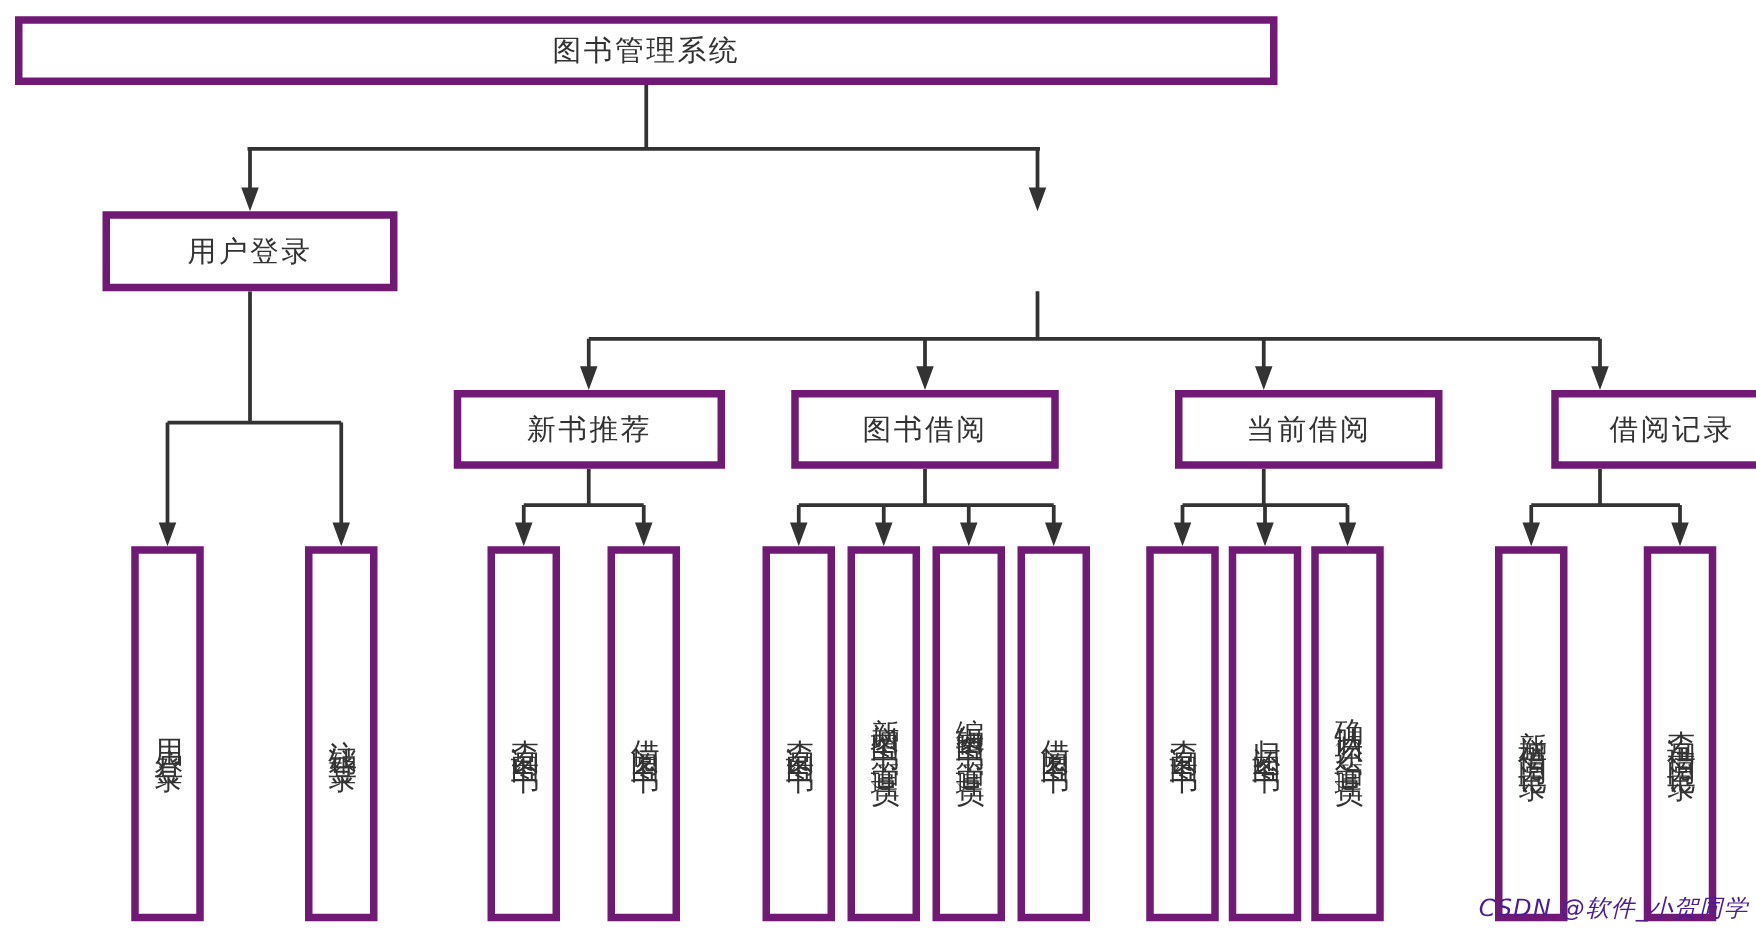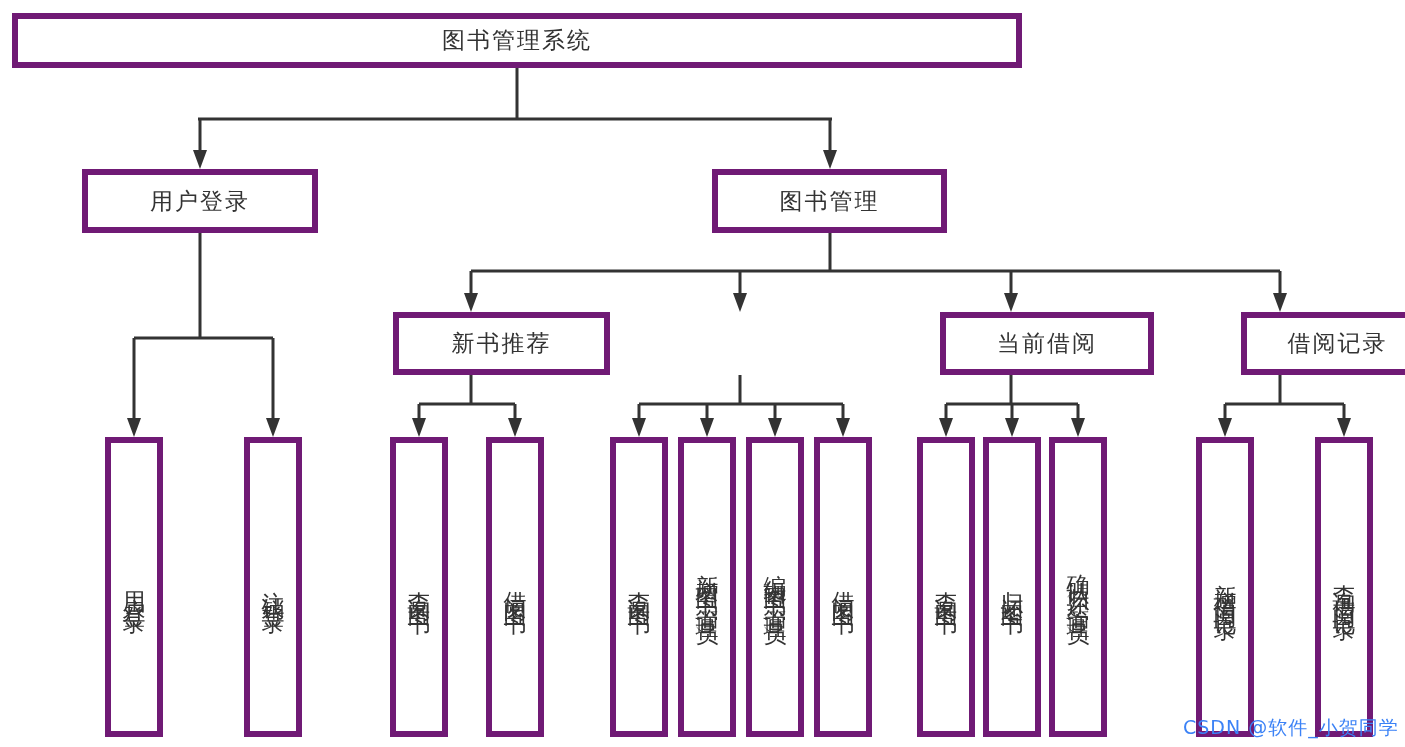--- a/index.html
+++ b/index.html
@@ -16,21 +16,21 @@
   .root{left:12px;top:13px;width:1010px;height:55px;}
   .l2{top:169px;height:64px;}
   .l3{top:312px;height:63px;}
   .leaf{top:437px;height:300px;width:58px;}
   .vtext{
     writing-mode:vertical-rl;text-orientation:mixed;
     font-size:23px;letter-spacing:7px;line-height:1;white-space:nowrap;
   }
   .watermark{
     position:absolute;left:1183px;top:716px;font-size:19px;line-height:1.2;
-    color:#3b82f6;white-space:nowrap;z-index:5;letter-spacing:1px;
+    color:#4c1d95;white-space:nowrap;z-index:5;letter-spacing:1px;font-style:italic;
   }
 </style>
 </head>
 <body>
 
 <div class="canvas">
 
   <svg class="connectors" viewBox="0 0 1405 747" xmlns="http://www.w3.org/2000/svg">
     <path fill="none" stroke="#333333" stroke-width="3" d="M517 68 V119 M198 119 H832 M200 119 V152 M830 119 V152
              M200 233 V338 M134 338 H273 M134 338 V420 M273 338 V420
@@ -51,26 +51,26 @@
              M1337 418 L1351 418 L1344 437 Z"></path>
   </svg>
 
   <div class="box root">
     <span class="hlabel">图书管理系统</span>
   </div>
 
   <div class="box l2" style="left:82px;width:236px;">
     <span class="hlabel">用户登录</span>
   </div>
-  <div class="box l2" style="left:712px;width:235px;">
-    <span class="hlabel">图书管理</span>
+
+  <div class="box l3" style="left:363px;width:217px;">
+    <span class="hlabel">新书推荐</span>
   </div>
-
-  <div class="box l3" style="left:363px;width:217px;margin-left:30px;">
-    <span class="hlabel">新书推荐</span>
+  <div class="box l3" style="left:633px;width:214px;">
+    <span class="hlabel">图书借阅</span>
   </div>
   <div class="box l3" style="left:904px;width:214px;margin-left:36px;">
     <span class="hlabel">当前借阅</span>
   </div>
   <div class="box l3" style="left:1241px;width:193px;">
     <span class="hlabel">借阅记录</span>
   </div>
 
   <div class="box leaf" style="left:105px;">
     <span class="vtext">用户登录</span>

